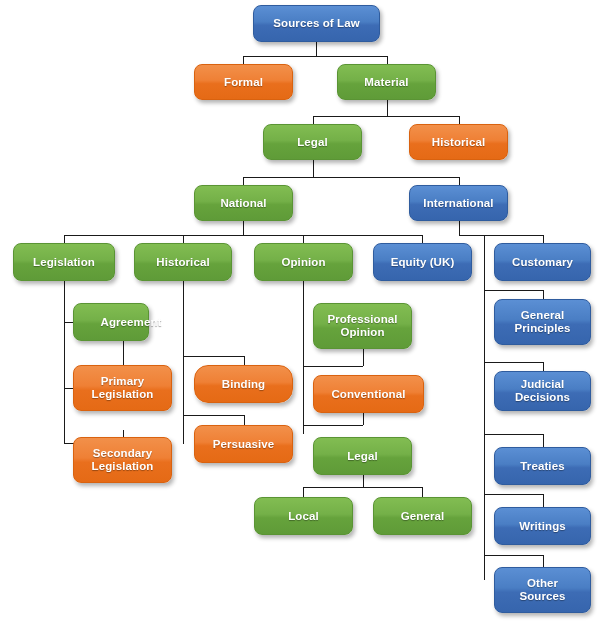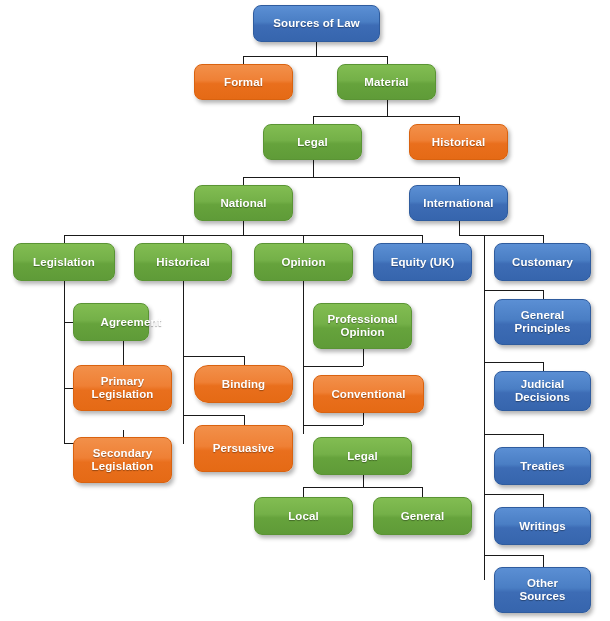--- a/index.html
+++ b/index.html
@@ -133,21 +133,21 @@
       <div class="node blue" style="left: 494px; top: 299px; width: 97px; height: 46px;">General
 Principles</div>
       <div class="node orange" style="left: 73px; top: 365px; width: 99px; height: 46px;">Primary
 Legislation</div>
       <div class="node orange" style="left: 194px; top: 365px; width: 99px; height: 38px; border-radius: 14px;">Binding</div>
       <div class="node orange" style="left: 313px; top: 375px; width: 111px; height: 38px;">Conventional</div>
       <div class="node blue" style="left: 494px; top: 371px; width: 97px; height: 40px;">Judicial
 Decisions</div>
       <div class="node orange" style="left: 73px; top: 437px; width: 99px; height: 46px;">Secondary
 Legislation</div>
-      <div class="node orange" style="left: 194px; top: 425px; width: 99px; height: 47px;">Persuasive</div>
+      <div class="node orange" style="left: 194px; top: 425px; width: 99px; height: 38px;">Persuasive</div>
       <div class="node green" style="left: 313px; top: 437px; width: 99px; height: 38px;">Legal</div>
       <div class="node blue" style="left: 494px; top: 447px; width: 97px; height: 38px;">Treaties</div>
       <div class="node green" style="left: 254px; top: 497px; width: 99px; height: 38px;">Local</div>
       <div class="node green" style="left: 373px; top: 497px; width: 99px; height: 38px;">General</div>
       <div class="node blue" style="left: 494px; top: 507px; width: 97px; height: 38px;">Writings</div>
       <div class="node blue" style="left: 494px; top: 567px; width: 97px; height: 46px;">Other
 Sources</div>
     </div>
 </div>
 

